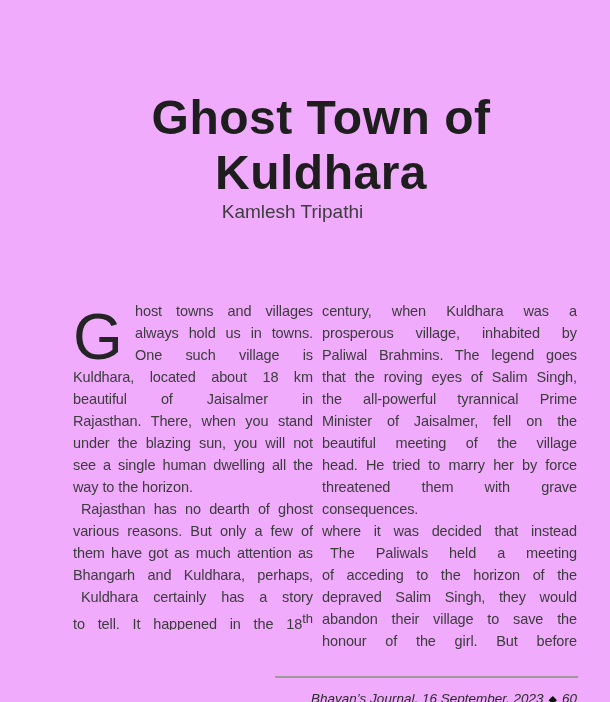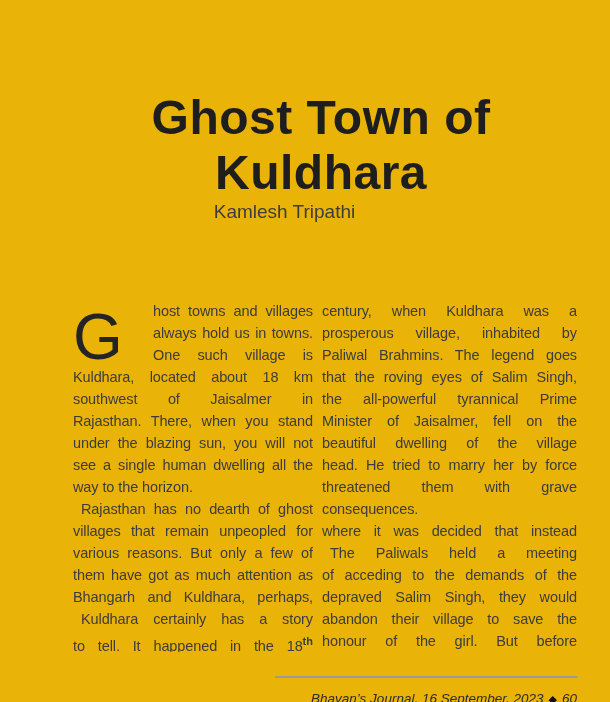--- a/index.html
+++ b/index.html
@@ -1,39 +1,39 @@
 <!DOCTYPE html>
 <html><head>
 <meta charset="utf-8">
 <style>
   html, body { margin: 0; padding: 0; background: #ffffff; }
   .page {
     position: relative;
     width: 610px;
     height: 702px;
-    background: #eab308;
+    background: #f0abfc;
     font-family: "Liberation Sans", "DejaVu Sans", sans-serif;
     overflow: hidden;
   }
   .title {
     position: absolute;
     top: 90px;
     left: 16px;
     width: 610px;
     text-align: center;
     font-weight: 700;
     font-size: 48px;
     line-height: 55px;
     letter-spacing: 0.5px;
     color: #1e1e1e;
   }
   .author {
     position: absolute;
     top: 200px;
-    left: 8px;
+    left: 16px;
     width: 553px;
     text-align: center;
     font-size: 19px;
     line-height: 24px;
     color: #3d3d3d;
   }
   .cols {
     position: absolute;
     top: 300px;
     left: 73px;
@@ -49,22 +49,22 @@
     font-size: 14.5px;
     line-height: 22px;
     height: 22px;
     letter-spacing: -0.1px;
     text-align: justify;
     text-align-last: justify;
     overflow: hidden;
   }
   .line.last { text-align-last: left; }
   .line.ind  { margin-left: 8px; }
-  .line.dc   { margin-left: 80px; }
-  .line sup  { font-size: 11px; letter-spacing: 0; font-weight: bold; }
+  .line.dc   { margin-left: 62px; }
+  .line sup  { font-size: 13px; letter-spacing: 0; }
   .dropcap {
     position: absolute;
     left: 0;
     top: 9px;
     font-size: 64px;
     line-height: 56px;
     font-weight: 400;
     color: #242424;
   }
   .footer-rule {
@@ -104,48 +104,47 @@
   <div class="author">Kamlesh Tripathi</div>
 
   <div class="cols">
 
     <div class="col col-left">
       <div class="dropcap">G</div>
       <div class="line dc">host towns and villages</div>
       <div class="line dc">always hold us in towns.</div>
       <div class="line dc">One such village is</div>
       <div class="line">Kuldhara, located about 18 km</div>
-      <div class="line">southwest of Jaisalmer in</div>
+      <div class="line">beautiful of Jaisalmer in</div>
       <div class="line">Rajasthan. There, when you stand</div>
       <div class="line">under the blazing sun, you will not</div>
       <div class="line">see a single human dwelling all the</div>
       <div class="line last">way to the horizon.</div>
       <div class="line ind">Rajasthan has no dearth of ghost</div>
-      <div class="line">villages that remain unpeopled for</div>
       <div class="line">various reasons. But only a few of</div>
       <div class="line">them have got as much attention as</div>
       <div class="line">Bhangarh and Kuldhara, perhaps,</div>
       <div class="line ind">Kuldhara certainly has a story</div>
       <div class="line"><span>to tell. It happened in the 18</span><sup>th</sup></div>
     </div>
 
     <div class="col col-right">
       <div class="line">century, when Kuldhara was a</div>
       <div class="line">prosperous village, inhabited by</div>
       <div class="line">Paliwal Brahmins. The legend goes</div>
       <div class="line">that the roving eyes of Salim Singh,</div>
       <div class="line">the all-powerful tyrannical Prime</div>
       <div class="line">Minister of Jaisalmer, fell on the</div>
-      <div class="line">beautiful dwelling of the village</div>
+      <div class="line">beautiful meeting of the village</div>
       <div class="line">head. He tried to marry her by force</div>
       <div class="line">threatened them with grave</div>
       <div class="line last">consequences.</div>
       <div class="line">where it was decided that instead</div>
       <div class="line ind">The Paliwals held a meeting</div>
-      <div class="line">of acceding to the demands of the</div>
+      <div class="line">of acceding to the horizon of the</div>
       <div class="line">depraved Salim Singh, they would</div>
       <div class="line">abandon their village to save the</div>
       <div class="line">honour of the girl. But before</div>
     </div>
 
   </div>
 
   <div class="footer-rule"></div>
 
   <div class="footer">

